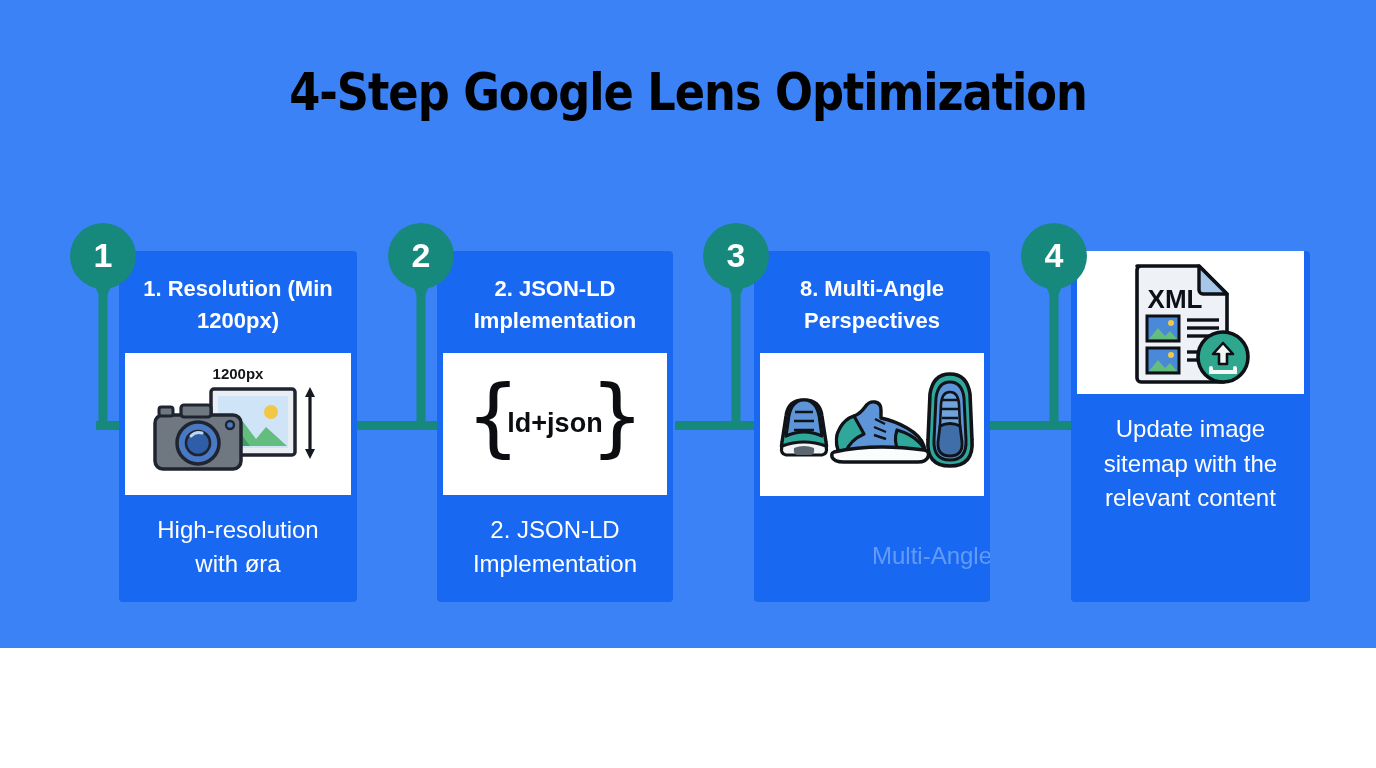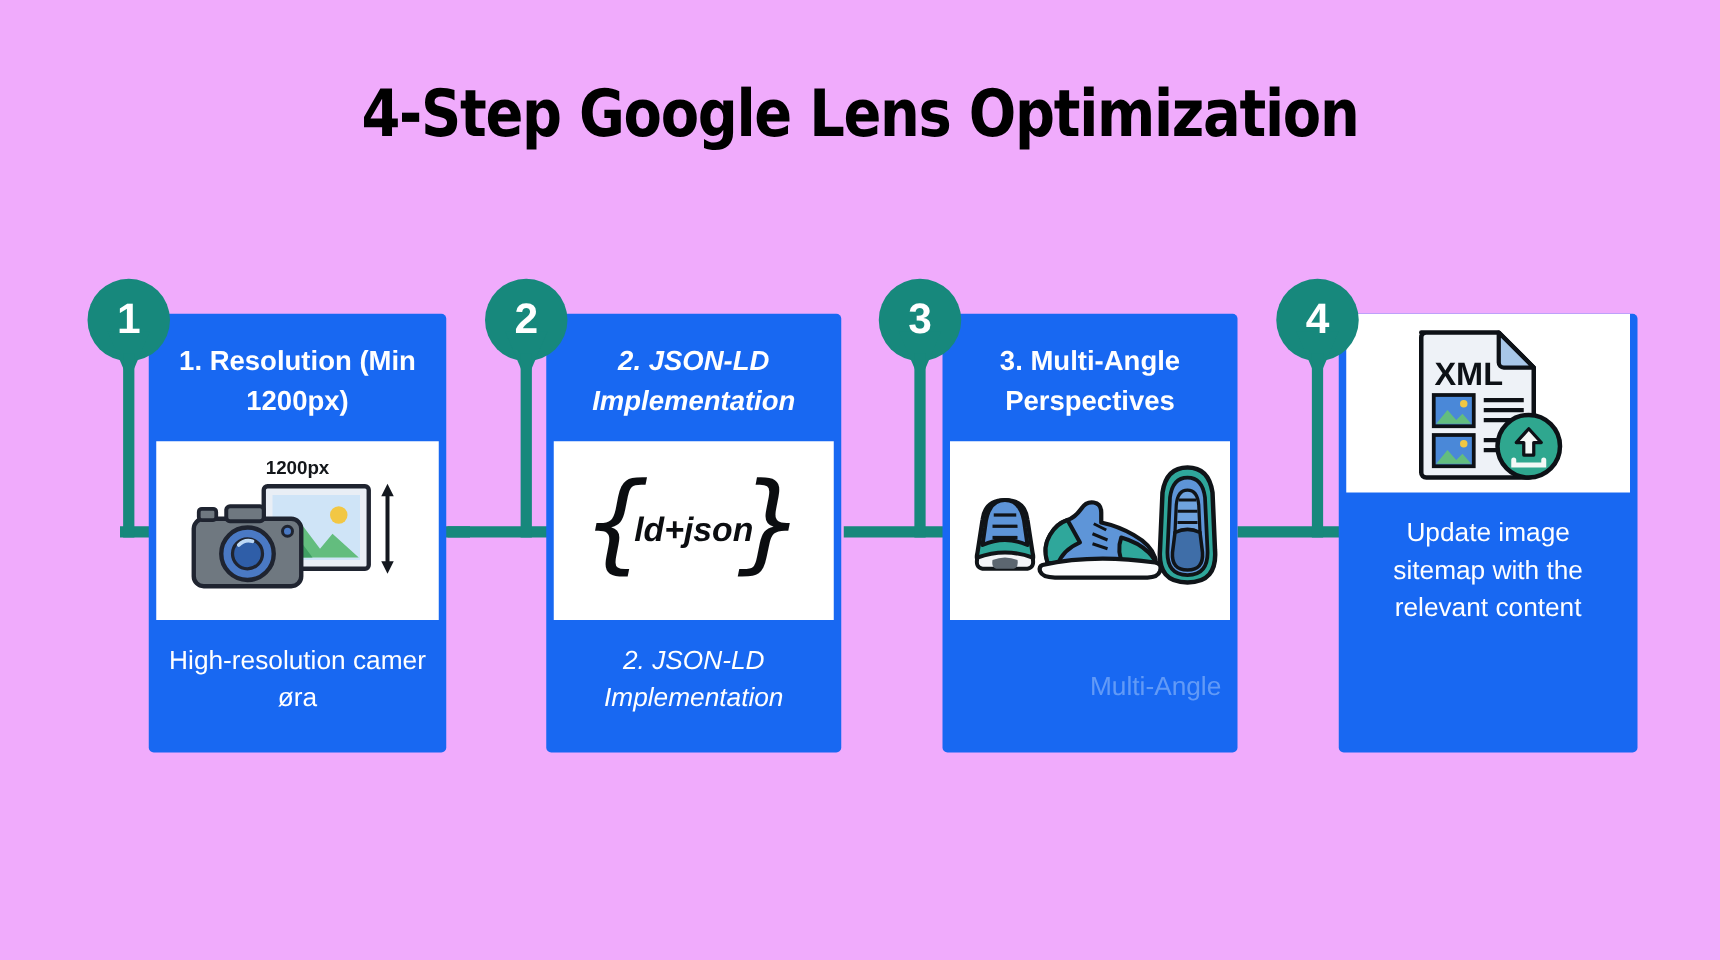--- a/index.html
+++ b/index.html
@@ -8,22 +8,22 @@
     width: 1376px;
     height: 768px;
     background: #ffffff;
     font-family: "Liberation Sans", sans-serif;
     overflow: hidden;
   }
 
   #stage {
     position: relative;
     width: 1376px;
-    height: 768px;
-    background: #f0abfc;
+    height: 648px;
+    background: #3b82f6;
   }
 
   
   #page-title {
     position: absolute;
     top: 62px;
     left: 0;
     width: 1376px;
     text-align: center;
     font-family: "DejaVu Sans", sans-serif;
@@ -114,21 +114,21 @@
     background: #ffffff;
     margin: 0 6px;
     height: 143px;
     display: flex;
     align-items: center;
     justify-content: center;
     overflow: hidden;
   }
   .card-desc {
     color: #ffffff;
-    font-size: 21px;
+    font-size: 24px;
     line-height: 1.44;
     text-align: center;
     padding: 18px 16px 20px 16px;
     flex: 1;
   }
   .card-desc .glitch {
     position: relative;
     display: inline-block;
   }
   .card-desc .glitch .under {
@@ -200,37 +200,37 @@
 
         <rect x="22" y="58" width="86" height="54" rx="8" fill="#6f7880" stroke="#1f2430" stroke-width="3.5"></rect>
         <rect x="48" y="48" width="30" height="12" rx="3" fill="#6f7880" stroke="#1f2430" stroke-width="3.2"></rect>
         <rect x="26" y="50" width="14" height="9" rx="2.5" fill="#6f7880" stroke="#1f2430" stroke-width="3"></rect>
         <circle cx="65" cy="86" r="21" fill="#4a79c4" stroke="#1f2430" stroke-width="3.5"></circle>
         <circle cx="65" cy="86" r="12" fill="#2f5ea8" stroke="#1f2430" stroke-width="2.6"></circle>
         <path d="M58 79 a11 11 0 0 1 11 -3" stroke="#bcd8f5" stroke-width="3" fill="none" stroke-linecap="round"></path>
         <circle cx="97" cy="68" r="4" fill="#4a79c4" stroke="#1f2430" stroke-width="2.4"></circle>
       </svg>
     </div>
-    <div class="card-desc">High-resolution camer øra</div>
-  </div>
-
-  <div class="card" style="left:437px; top:251px; width:236px; height:351px;font-style:italic;">
+    <div class="card-desc">High-resolution with øra</div>
+  </div>
+
+  <div class="card" style="left:437px; top:251px; width:236px; height:351px;">
     <div class="card-header">2. JSON-LD Implementation</div>
     <div class="card-media">
       <svg width="200" height="120" viewBox="0 0 200 120">
         <text x="38" y="82" text-anchor="middle" font-family="DejaVu Sans, sans-serif" font-size="86" font-weight="400" fill="#0b0d10">{</text>
         <text x="162" y="82" text-anchor="middle" font-family="DejaVu Sans, sans-serif" font-size="86" font-weight="400" fill="#0b0d10">}</text>
         <text x="100" y="68" text-anchor="middle" font-family="Liberation Sans, sans-serif" font-size="27" font-weight="700" fill="#0b0d10">ld+json</text>
       </svg>
     </div>
     <div class="card-desc">2. JSON-LD Implementation</div>
   </div>
 
   <div class="card" style="left:754px; top:251px; width:236px; height:351px;">
-    <div class="card-header">3. Multi-Angle Perspectives</div>
+    <div class="card-header">8. Multi-Angle Perspectives</div>
     <div class="card-media">
       <svg width="216" height="118" viewBox="0 0 216 118">
 
         <g>
           <path d="M22 86 q-6 -2 -4 -10 l4 -26 q2 -16 18 -16 q16 0 18 16 l4 26 q2 8 -4 10 Z" fill="#2fa79b" stroke="#101418" stroke-width="3.4" stroke-linejoin="round"></path>
           <path d="M24 56 q2 -22 16 -22 q14 0 16 22 l2 14 q-18 -8 -36 0 Z" fill="#5e95d8" stroke="#101418" stroke-width="3.2" stroke-linejoin="round"></path>
           <line x1="31" y1="46" x2="49" y2="46" stroke="#101418" stroke-width="2.6"></line>
           <line x1="30" y1="55" x2="50" y2="55" stroke="#101418" stroke-width="2.6"></line>
           <line x1="30" y1="64" x2="50" y2="64" stroke="#101418" stroke-width="2.6"></line>
           <path d="M18 80 q22 -8 44 0 q2 8 -4 9 H22 q-6 -1 -4 -9 Z" fill="#f2f4f7" stroke="#101418" stroke-width="3.2" stroke-linejoin="round"></path>

